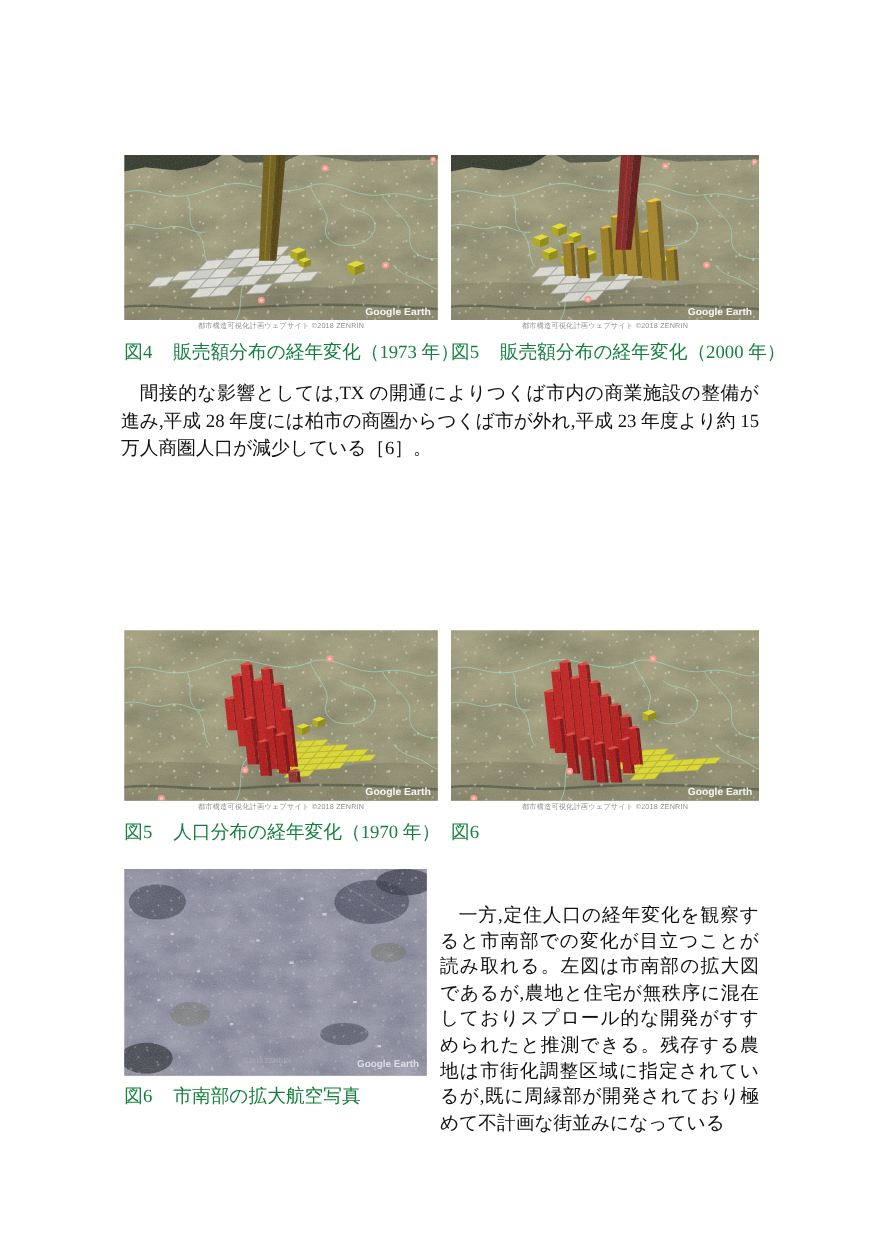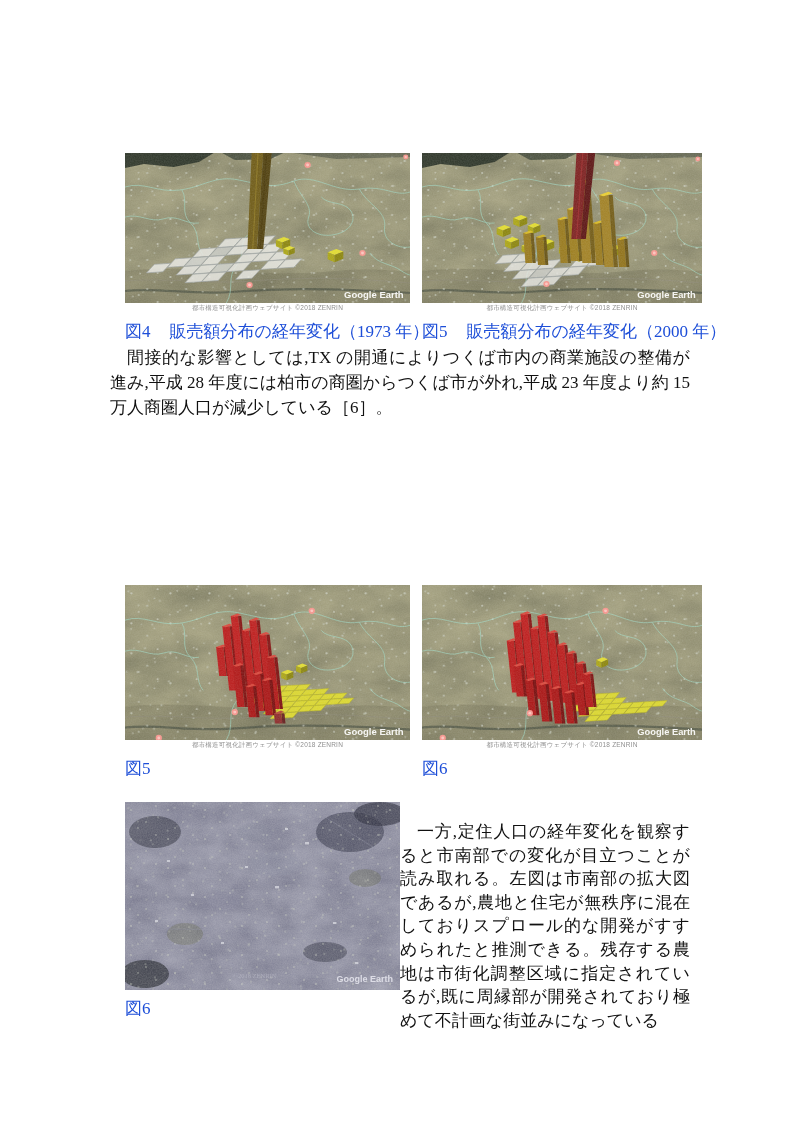--- a/index.html
+++ b/index.html
@@ -3,30 +3,30 @@
 <meta charset="utf-8">
 <style>
   html,body{margin:0;padding:0;background:#888;}
   .page{
     position:relative;width:800px;height:1131px;margin:0 auto;
     background:#ffffff;overflow:hidden;
     font-family:"Liberation Serif","DejaVu Serif",serif;
     color:#111;
   }
   .abs{position:absolute;}
-  figure{margin:12px;}
+  figure{margin:0;}
   .map-fig svg{display:block;}
   .credit{
     font-size:6.5px;color:#8f8f8f;text-align:center;
     margin-top:1px;letter-spacing:.2px;
     font-family:"Liberation Sans","DejaVu Sans",sans-serif;
     white-space:nowrap;
   }
   figcaption{
-    margin-top:7px;font-size:17px;color:#1d4ed8;
+    margin-top:7px;font-size:17px;color:#15803d;
     display:flex;gap:19px;white-space:nowrap;
   }
   .bodytext{
     font-size:17px;line-height:25.2px;text-align:justify;
     text-justify:inter-ideograph;
   }
   .bodytext p{margin:0;text-indent:1em;}
   .sidetext{
     font-size:17px;line-height:23.6px;text-align:justify;
     text-justify:inter-ideograph;
@@ -378,20 +378,21 @@
       </g>
       <use href="#pink" transform="translate(177,25)"></use>
       <use href="#pink" transform="translate(104,123)"></use>
       <use href="#pink" transform="translate(32,148)"></use>
       <rect width="270" height="150" filter="url(#fGrain)" opacity="0.28"></rect>
       <text class="ge-text" x="264" y="145" text-anchor="end" font-size="9" fill="#ffffff" opacity="0.92">Google Earth</text>
     </svg>
     <div class="credit">都市構造可視化計画ウェブサイト ©2018 ZENRIN</div>
     <figcaption>
       <span>図5</span>
+      <span>人口分布の経年変化（1970 年）</span>
     </figcaption>
   </figure>
 
   <figure class="map-fig abs" style="left:410px;top:573px;width:280px">
     <svg viewBox="0 0 270 150" width="280" height="155" preserveAspectRatio="none" role="img">
       <rect width="270" height="150" fill="#4e503f"></rect>
       <rect width="270" height="150" filter="url(#fPatch)"></rect>
       <use href="#riverRoad"></use>
       <rect width="270" height="150" fill="url(#specks)" opacity="0.75"></rect>
       <rect width="270" height="150" fill="url(#specksB)" opacity="0.6"></rect>
@@ -557,20 +558,21 @@
           <rect x="120" y="64" width="3" height="2"></rect>
         <rect x="160" y="26" width="3" height="2"></rect>
           <rect x="30" y="118" width="3" height="2"></rect>
       </g>
       <rect width="275" height="188" filter="url(#fGrain)" opacity="0.4"></rect>
       <text x="108" y="176" font-size="6.5" fill="#c4c4d0" opacity="0.5">©2018 ZENRIN</text>
       <text class="ge-text" x="268" y="180" text-anchor="end" font-size="9" fill="#e9e9f1" opacity="0.85">Google Earth</text>
     </svg>
     <figcaption>
       <span>図6</span>
+      <span>市南部の拡大航空写真</span>
     </figcaption>
   </figure>
 
   <div class="sidetext abs" style="left:400px;top:820px;width:290px">
     <p>一方,定住人口の経年変化を観察すると市南部での変化が目立つことが読み取れる。左図は市南部の拡大図であるが,農地と住宅が無秩序に混在しておりスプロール的な開発がすすめられたと推測できる。残存する農地は市街化調整区域に指定されているが,既に周縁部が開発されており極めて不計画な街並みになっている</p>
   </div>
 
 </div>
 
 </body></html>

